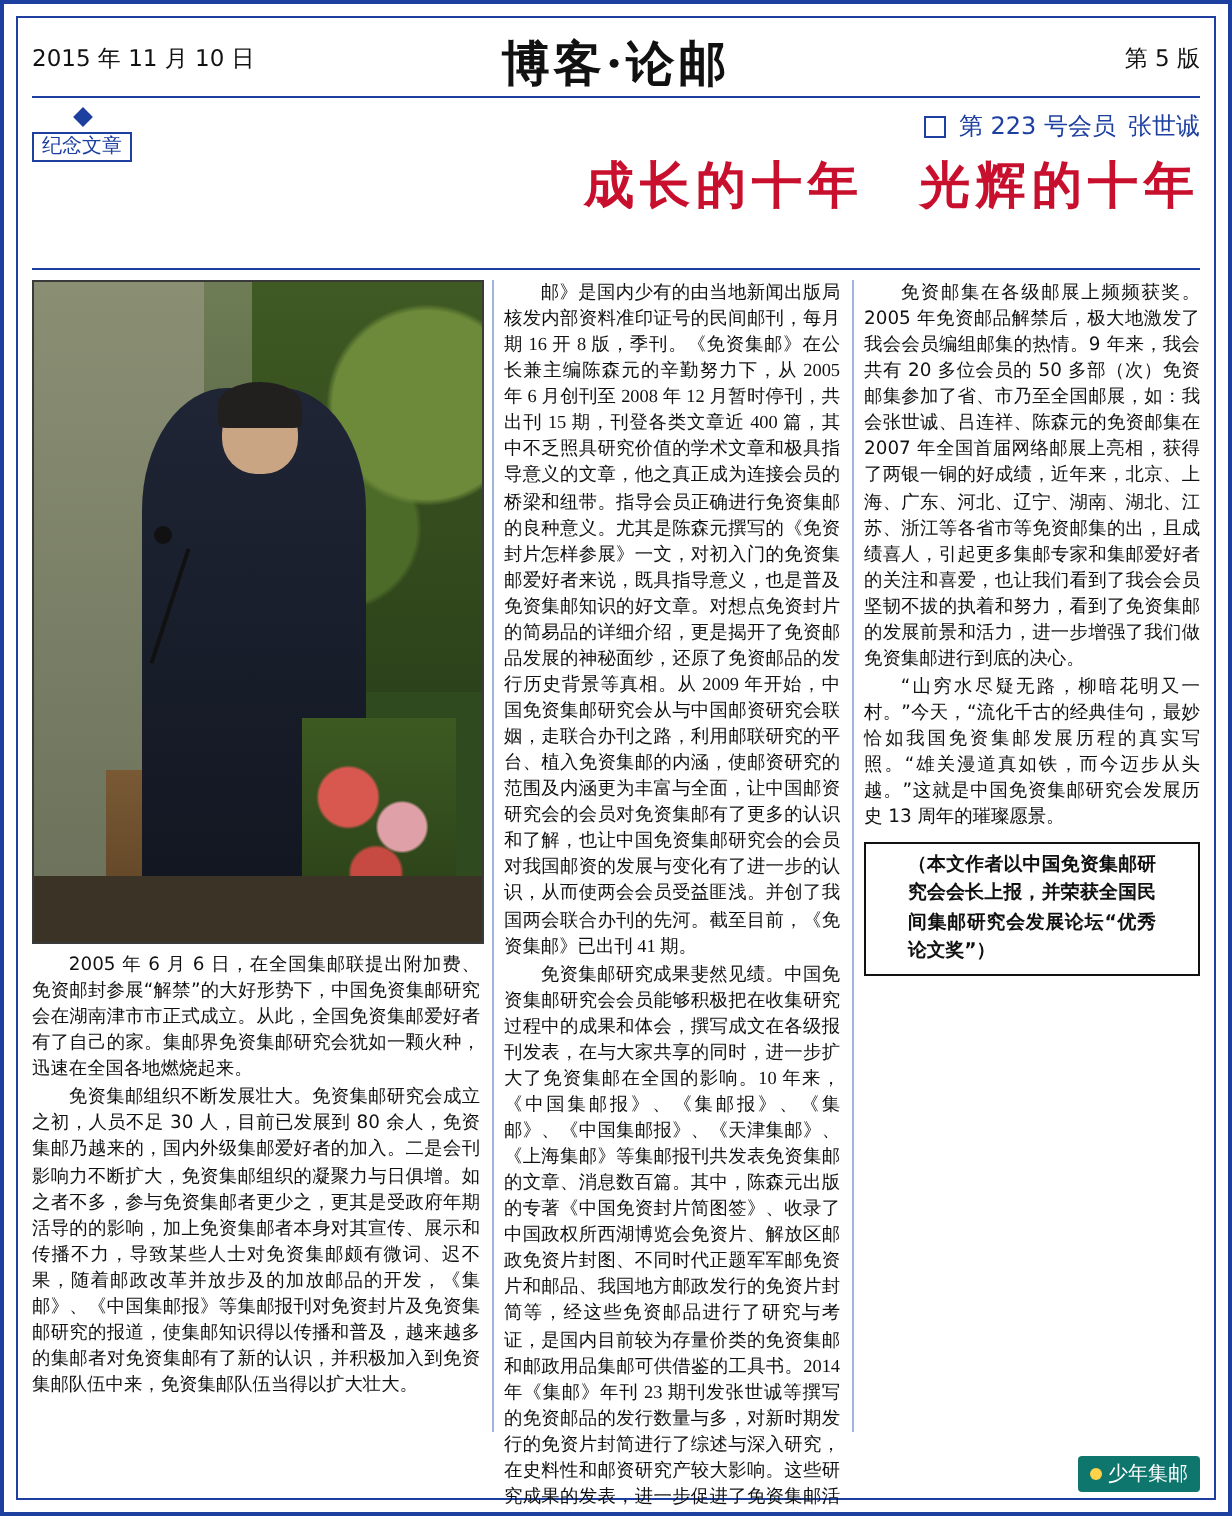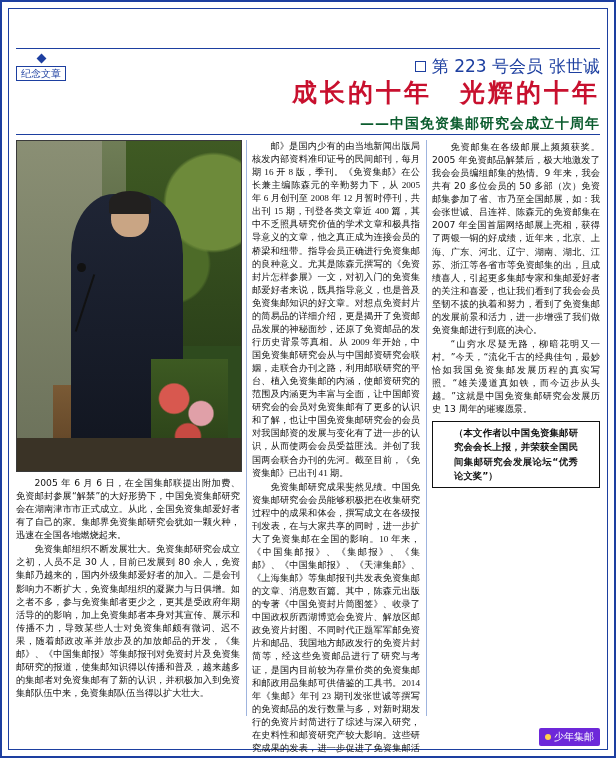--- a/index.html
+++ b/index.html
@@ -12,21 +12,21 @@
   .mh-date{position:absolute;left:0;top:8px;font-size:11.5px;color:#111;font-family:"DejaVu Sans",sans-serif;}
   .mh-title{position:absolute;left:50%;top:2px;transform:translateX(-50%);font-size:24px;color:#111;font-family:"DejaVu Serif","Liberation Serif",serif;letter-spacing:2px;font-weight:bold;}
   .mh-page{position:absolute;right:0;top:8px;font-size:11.5px;color:#111;}
   .mh-rule{position:absolute;left:14px;top:46px;right:14px;height:0;border-top:1px solid #1d3fa0;}
 
   
   .colrow{position:absolute;left:14px;top:53px;right:14px;height:16px;}
   .tagline{position:absolute;left:0;top:0;display:flex;align-items:center;gap:4px;flex-direction:column;}
   .diamond{width:7px;height:7px;background:#1d3fa0;transform:rotate(45deg);display:inline-block;}
   .tagbox{border:1px solid #1d3fa0;color:#1d3fa0;font-size:10px;padding:1px 4px;line-height:1.1;}
-  .memberline{position:absolute;right:0;top:0;display:flex;align-items:center;gap:6px;font-size:17px;color:#1d3fa0;padding-left:48px;}
+  .memberline{position:absolute;right:0;top:0;display:flex;align-items:center;gap:6px;font-size:12px;color:#1d3fa0;padding-left:48px;}
   .sqbox{width:9px;height:9px;border:1px solid #1d3fa0;display:inline-block;}
 
   
   .headline{position:absolute;left:14px;top:74px;right:14px;text-align:right;}
   .hl-main{font-size:25px;font-weight:bold;color:#c8102e;font-family:"DejaVu Serif","Liberation Serif",serif;letter-spacing:3px;}
   .hl-sub{margin-top:6px;font-size:14px;font-weight:bold;color:#0b5c2e;font-family:"DejaVu Serif","Liberation Serif",serif;letter-spacing:1px;}
   .hl-rule{position:absolute;left:14px;top:132px;right:14px;height:0;border-top:1px solid #1d3fa0;}
 
   
   .body{position:absolute;left:14px;top:138px;right:14px;bottom:40px;}
@@ -50,46 +50,50 @@
   .ph-podium{position:absolute;left:16%;bottom:0;width:52%;height:26%;background:linear-gradient(#7a5a35,#5a3f23);}
   .ph-mic{position:absolute;left:30%;top:40%;width:2px;height:60px;background:#111;transform:rotate(18deg);}
   .ph-micball{position:absolute;left:27%;top:37%;width:9px;height:9px;background:#111;border-radius:50%;}
   .ph-flower{position:absolute;right:6%;bottom:4%;width:34%;height:30%;background:radial-gradient(circle at 30% 40%,#d8584f 0 18%,transparent 20%),radial-gradient(circle at 65% 55%,#e0a0a8 0 16%,transparent 18%),radial-gradient(circle at 48% 78%,#c74a42 0 14%,transparent 16%),linear-gradient(#3d5a22,#2a4018);}
   .ph-floor{position:absolute;left:0;bottom:0;width:100%;height:10%;background:#3a3326;}
 
   
   .notebox{margin-top:6px;border:1px solid #111;padding:4px 21px;font-size:9.4px;line-height:1.5;font-weight:bold;text-align:justify;text-indent:0;}
 
   
-  .stamp{position:absolute;right:14px;bottom:10px;background:#6d28d9;color:#fff;font-size:10px;padding:2px 6px;border-radius:2px;display:flex;align-items:center;gap:3px;}
+  .stamp{position:absolute;right:14px;bottom:10px;background:#0f766e;color:#fff;font-size:10px;padding:2px 6px;border-radius:2px;display:flex;align-items:center;gap:3px;}
   .stamp .dot{width:6px;height:6px;background:#ffd24a;border-radius:50%;display:inline-block;}
 </style>
 </head>
 <body>
 
 <div id="page">
   <div class="inner"></div>
 
+  <div class="masthead">
+    <div class="mh-date">2015 年 11 月 10 日</div>
+    <div class="mh-title">博客·论邮</div>
+    <div class="mh-page">第 5 版</div>
+  </div>
   <div class="mh-rule"></div>
 
   <div class="colrow">
     <div class="tagline">
       <span class="diamond"></span>
       <span class="tagbox">纪念文章</span>
     </div>
     <div class="memberline">
       <span class="sqbox"></span>
       <span>第 223 号会员</span>
       <span>张世诚</span>
     </div>
   </div>
 
   <div class="headline">
     <div class="hl-main">成长的十年　光辉的十年</div>
-    <div class="hl-sub">——中国免资集邮研究会成立十周年</div>
   </div>
   <div class="hl-rule"></div>
 
   <div class="body">
     <div class="vsep vsep1"></div>
     <div class="vsep vsep2"></div>
 
     <div class="col col1">
       <div class="photo">
         <div class="ph-sky"></div>

